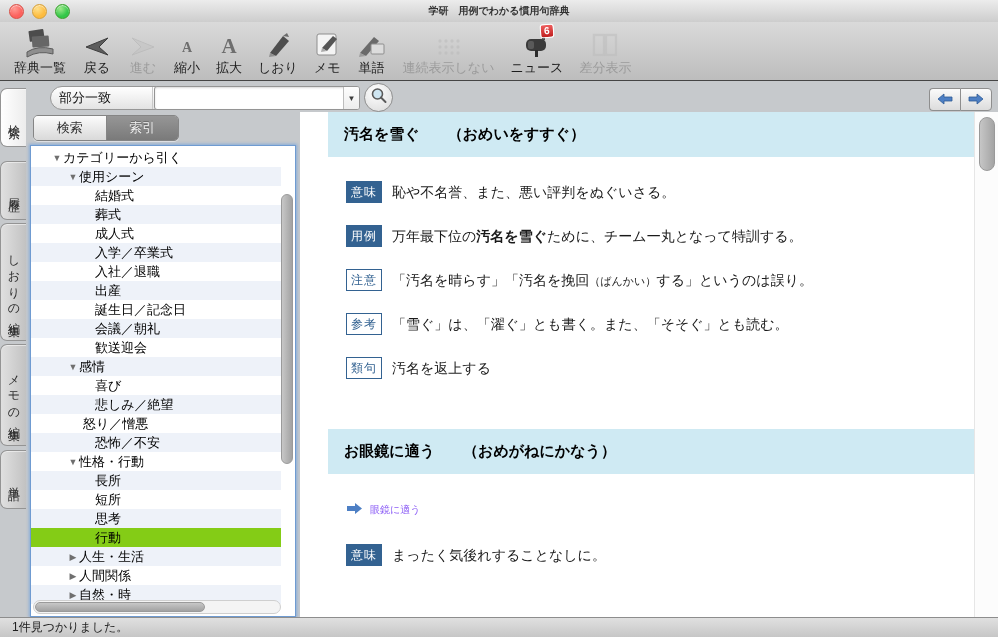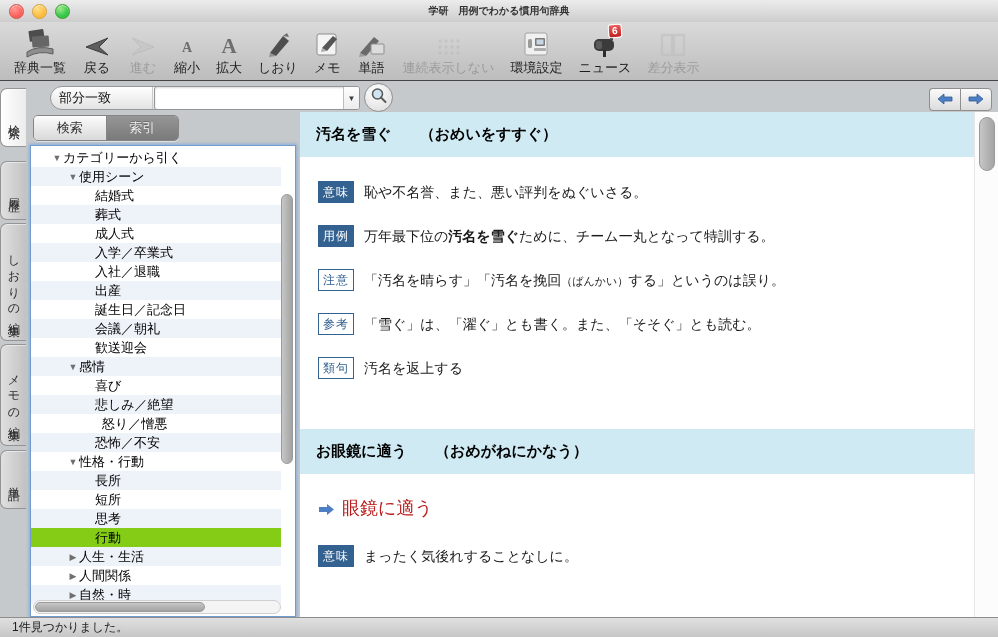--- a/index.html
+++ b/index.html
@@ -77,33 +77,33 @@
   .tree-row.selected{background:#84cc16;}
   .disclosure{width:12px;font-size:9px;color:#6f6f6f;text-align:center;flex:none;}
   .tree-scroll-v{position:absolute;top:48px;right:2px;width:10px;height:268px;
     background:linear-gradient(90deg,#c7c7c7,#a2a2a2);border-radius:6px;border:1px solid #9a9a9a;}
   .tree-scroll-h-track{position:absolute;left:2px;right:14px;bottom:2px;height:12px;background:#f4f4f4;
     border:1px solid #cfcfcf;border-radius:7px;}
   .tree-scroll-h{position:absolute;left:1px;top:1px;width:168px;height:8px;
     background:linear-gradient(#c7c7c7,#a2a2a2);border-radius:5px;border:1px solid #9a9a9a;}
 
   
-  .content{position:absolute;left:300px;top:112px;right:0;bottom:19px;background:#fff;overflow:hidden;}
+  .content{position:absolute;left:300px;top:112px;right:0;bottom:19px;background:#fff;overflow:hidden;padding-left:28px;}
   .entry-header{background:#cfeaf3;height:45px;display:flex;align-items:center;padding-left:16px;
     font-size:15px;font-weight:bold;color:#000;}
   .entry+.entry .entry-header{margin-top:50px;}
   .reading{margin-left:28px;}
   .entry-line{margin:22px 0 0 18px;font-size:14px;line-height:20px;color:#1a1a1a;}
   .entry-body .entry-line:first-child{margin-top:24px;}
   .badge{display:inline-block;font-size:12px;margin-right:10px;vertical-align:1px;letter-spacing:1px;}
   .badge.solid{background:#336291;color:#fff;padding:1px 5px;}
   .badge.outline{border:1px solid #336291;color:#336291;background:#fff;padding:0 4px;}
   .seg-b{font-weight:bold;}
   .seg-s{font-size:11px;}
-  .xref-link{color:#b91c1c;font-size:18px;text-decoration:none;cursor:pointer;}
+  .xref-link{color:#8b5cf6;font-size:10px;text-decoration:none;cursor:pointer;}
   .link-arrow{display:inline-block;margin-right:7px;vertical-align:-2px;}
   .content-scrollbar{position:absolute;top:0;right:0;bottom:0;width:23px;background:#fcfcfc;
     border-left:1px solid #e6e6e6;}
   .content-thumb{position:absolute;top:5px;left:4px;width:14px;height:52px;
     background:linear-gradient(90deg,#c6c6c6,#a4a4a4);border-radius:8px;border:1px solid #999;}
 
   
   .statusbar{position:absolute;left:0;right:0;bottom:0;height:19px;
     background:linear-gradient(#e0e0e0,#c6c6c6);border-top:1px solid #8d8d8d;
     display:flex;align-items:center;padding-left:12px;font-size:12px;color:#1e1e1e;}
@@ -211,32 +211,20 @@
               <circle cx="12" cy="17" r="1.7"></circle>
               <circle cx="18" cy="17" r="1.7"></circle>
               <circle cx="24" cy="17" r="1.7"></circle>
             </g>
           </svg>
         </div>
         <div class="tb-label">連続表示しない</div>
       </div>
       <div class="tb-item">
         <div class="tb-icon">
-          <svg width="28" height="28" viewBox="0 0 28 28">
-            <rect x="3" y="3" width="22" height="22" rx="2" fill="#f0f0f0" stroke="#a2a2a2"></rect>
-            <rect x="13" y="8" width="10" height="8" rx="1" fill="#7b7b7b"></rect>
-            <rect x="14.5" y="9.5" width="7" height="5" fill="#c7d6e4"></rect>
-            <rect x="6" y="9" width="4" height="9" rx="1.5" fill="#9a9a9a"></rect>
-            <rect x="12" y="18" width="12" height="3" rx="1" fill="#aeaeae"></rect>
-          </svg>
-        </div>
-        <div class="tb-label">環境設定</div>
-      </div>
-      <div class="tb-item">
-        <div class="tb-icon">
           <svg width="30" height="28" viewBox="0 0 30 28">
             <rect x="4" y="9" width="20" height="12" rx="5" fill="#3b3b3b"></rect>
             <rect x="6" y="11" width="6" height="8" rx="2" fill="#5a5a5a"></rect>
             <rect x="13" y="20" width="3" height="7" fill="#2c2c2c"></rect>
             <rect x="20" y="3" width="3" height="7" fill="#4a4a4a"></rect>
           </svg>
           <div class="tb-badge">6</div>
         </div>
         <div class="tb-label">ニュース</div>
       </div>
@@ -351,21 +339,21 @@
           <span>感情</span>
         </div>
         <div class="tree-row" style="padding-left: 52px;">
           <span class="disclosure"></span>
           <span>喜び</span>
         </div>
         <div class="tree-row stripe" style="padding-left: 52px;">
           <span class="disclosure"></span>
           <span>悲しみ／絶望</span>
         </div>
-        <div class="tree-row" style="padding-left: 59px; text-align: right;">
+        <div class="tree-row" style="padding-left: 40px; text-align: right;">
           <span class="disclosure"></span>
           <span>怒り／憎悪</span>
         </div>
         <div class="tree-row stripe" style="padding-left: 52px;">
           <span class="disclosure"></span>
           <span>恐怖／不安</span>
         </div>
         <div class="tree-row" style="padding-left: 36px;">
           <span class="disclosure">▼</span>
           <span>性格・行動</span>

